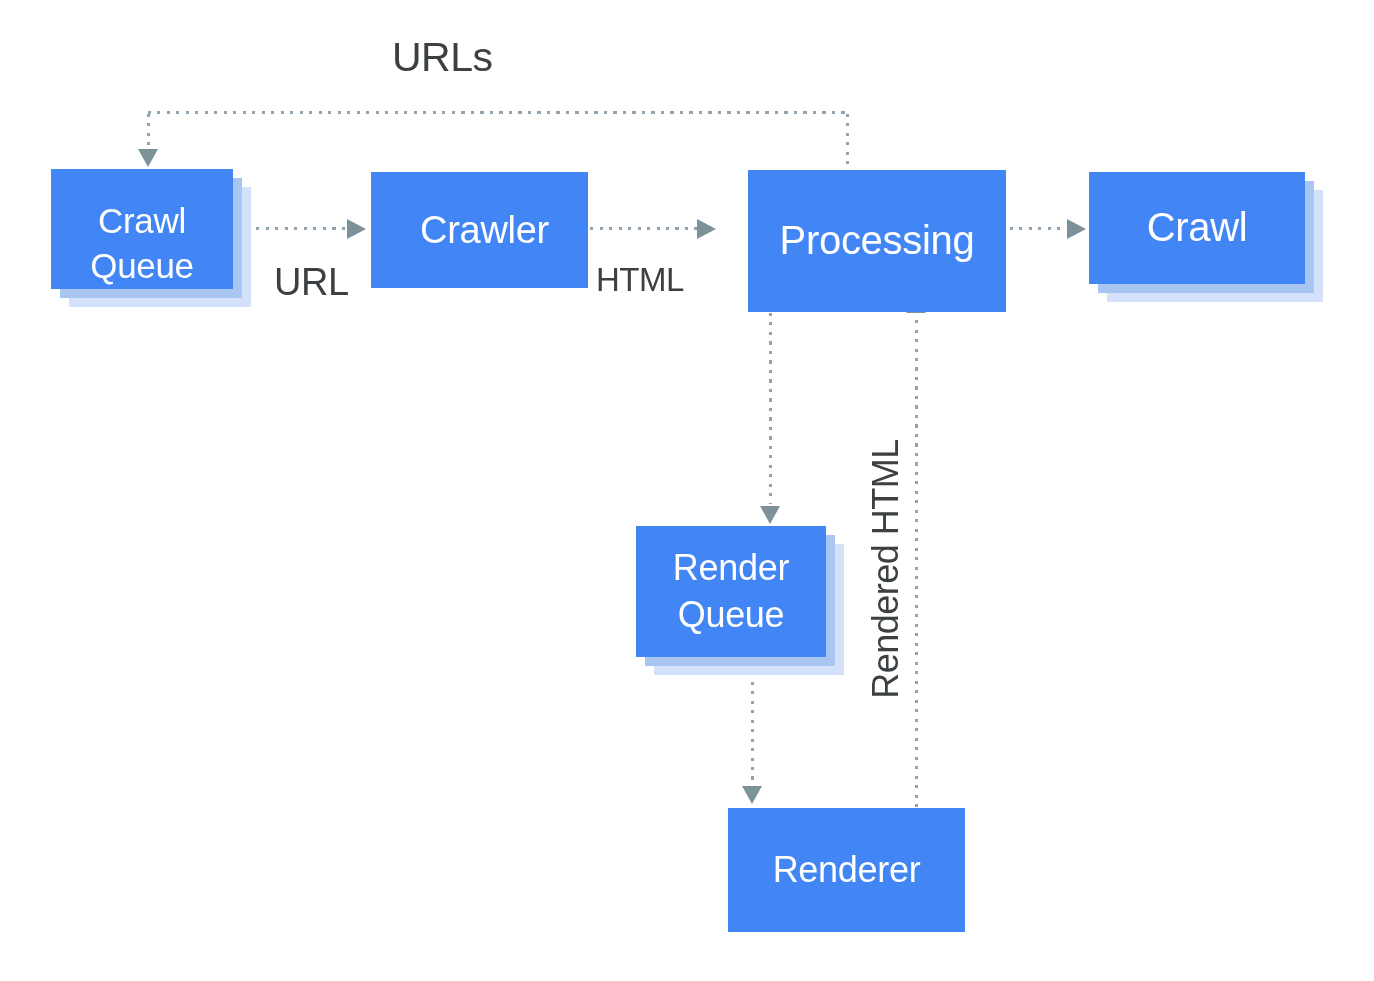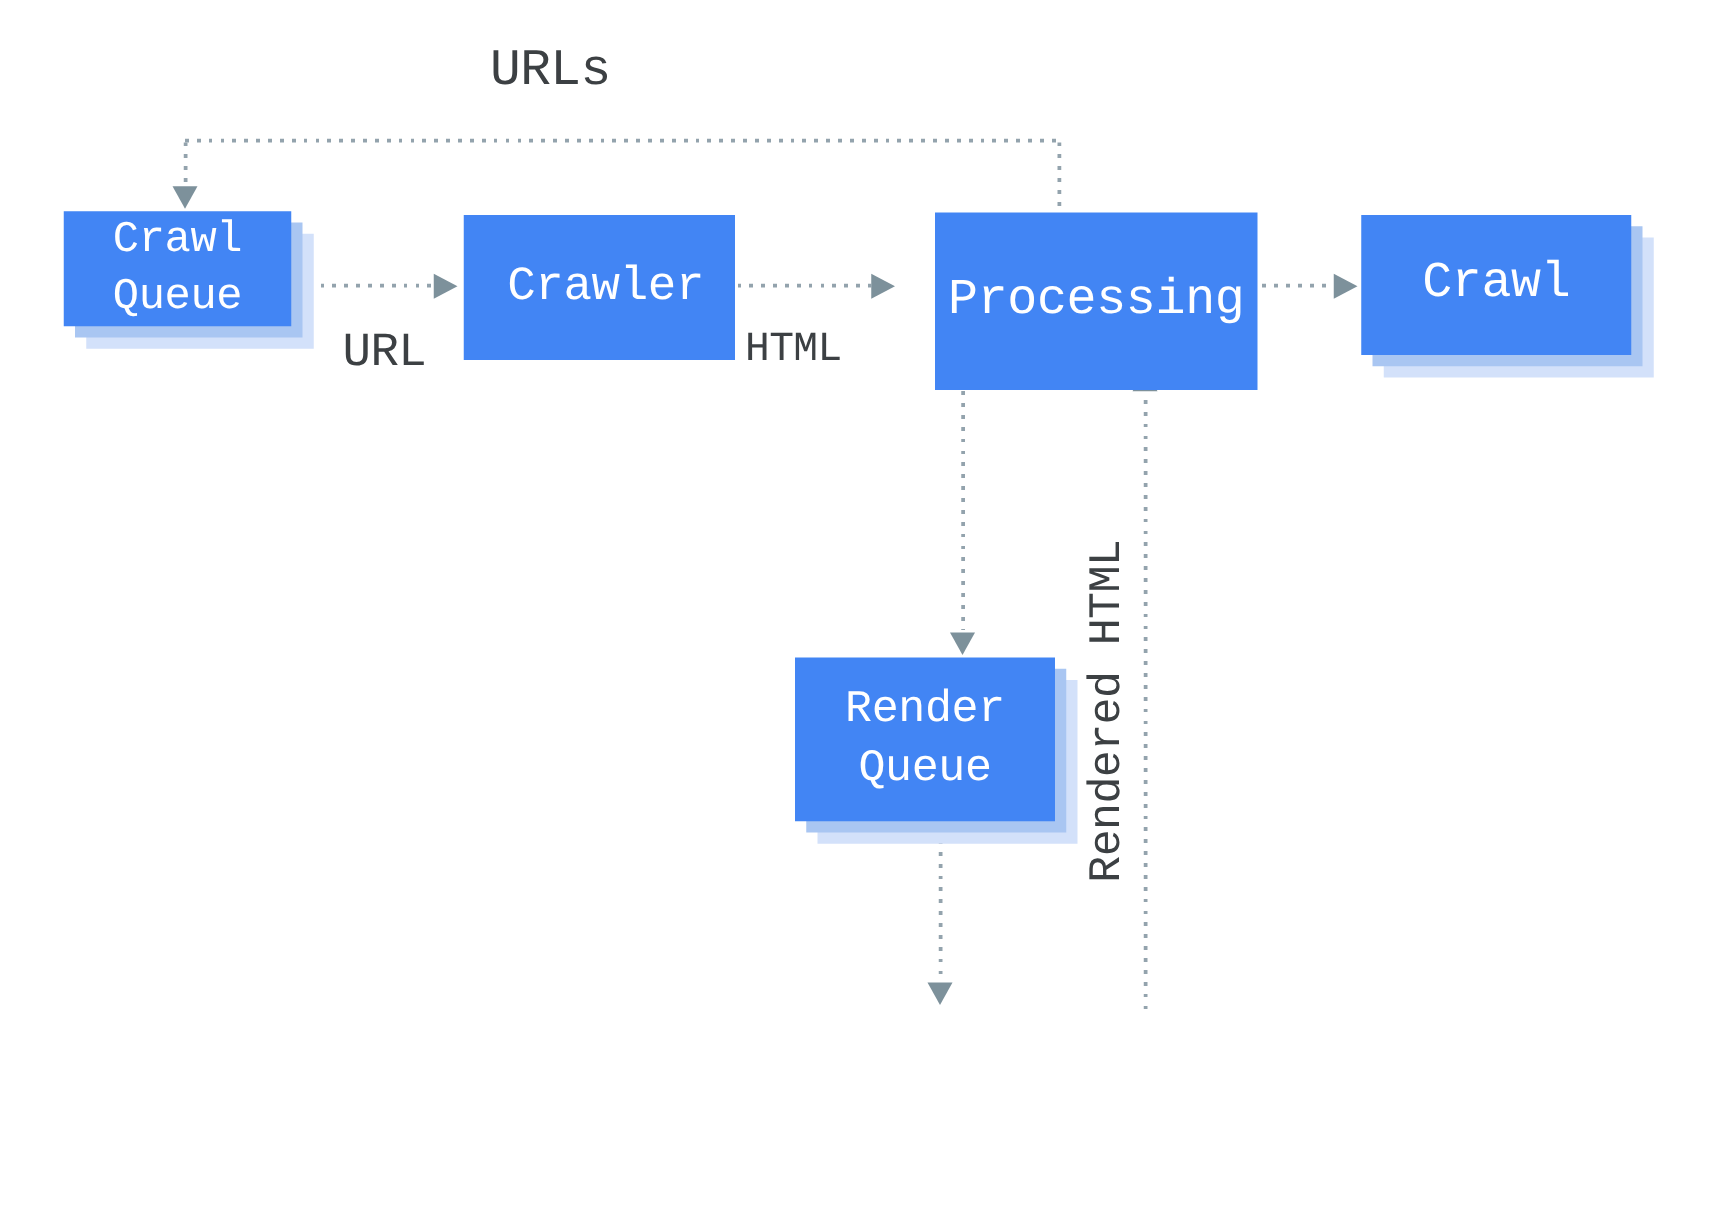--- a/index.html
+++ b/index.html
@@ -11,43 +11,43 @@
     --arrow:#7d919b;
     --label:#3c4043;
     --bg:#ffffff;
   }
   html,body{margin:0;padding:0;}
   body{background:var(--bg);}
   .canvas{
     position:relative;
     width:1374px;height:981px;
     background:var(--bg);
-    font-family:Liberation Mono, monospace;
+    font-family:Liberation Sans, sans-serif;
     overflow:hidden;
     border-radius:22px;
   }
   
   .node{
     position:absolute;
     background:var(--node-fill);
     color:var(--node-text);
     display:flex;align-items:center;justify-content:center;
     text-align:center;
     font-weight:500;
     letter-spacing:-0.3px;
     line-height:1.28;
   }
   .node.stacked{
     box-shadow:9px 9px 0 0 var(--shadow-inner),18px 18px 0 0 var(--shadow-outer);
   }
-  #n-crawl-queue {left:51px;  top:169px; width:182px; height:92px; font-size:35px;}
+  #n-crawl-queue {left:51px;  top:169px; width:182px; height:120px; font-size:35px;align-items:flex-end;}
   #n-crawler     {left:371px; top:172px; width:207px; height:116px; font-size:38px;padding-left:10px;}
   #n-processing  {left:748px; top:170px; width:258px; height:142px; font-size:40px;}
   #n-index       {left:1089px;top:172px; width:216px; height:112px; font-size:40px;}
-  #n-render-queue{left:636px; top:526px; width:208px; height:131px; font-size:36px;}
+  #n-render-queue{left:636px; top:526px; width:190px; height:131px; font-size:36px;}
   #n-renderer    {left:728px; top:808px; width:237px; height:124px; font-size:36px;}
   #n-crawl-queue .node-label,#n-render-queue .node-label{max-width:150px;}
   
   .hdots{
     position:absolute;height:3px;
     background:repeating-linear-gradient(to right,var(--dot) 0 3px,transparent 3px 9.5px);
   }
   .vdots{
     position:absolute;width:3px;
     background:repeating-linear-gradient(to bottom,var(--dot) 0 3px,transparent 3px 9.5px);
@@ -133,14 +133,17 @@
   </div>
   <div class="node" id="n-processing">
     <span class="node-label">Processing</span>
   </div>
   <div class="node stacked" id="n-index">
     <span class="node-label">Crawl</span>
   </div>
   <div class="node stacked" id="n-render-queue">
     <span class="node-label">Render Queue</span>
   </div>
+  <div class="node" id="n-renderer">
+    <span class="node-label">Renderer</span>
+  </div>
 
 </div>
 
 </body></html>

